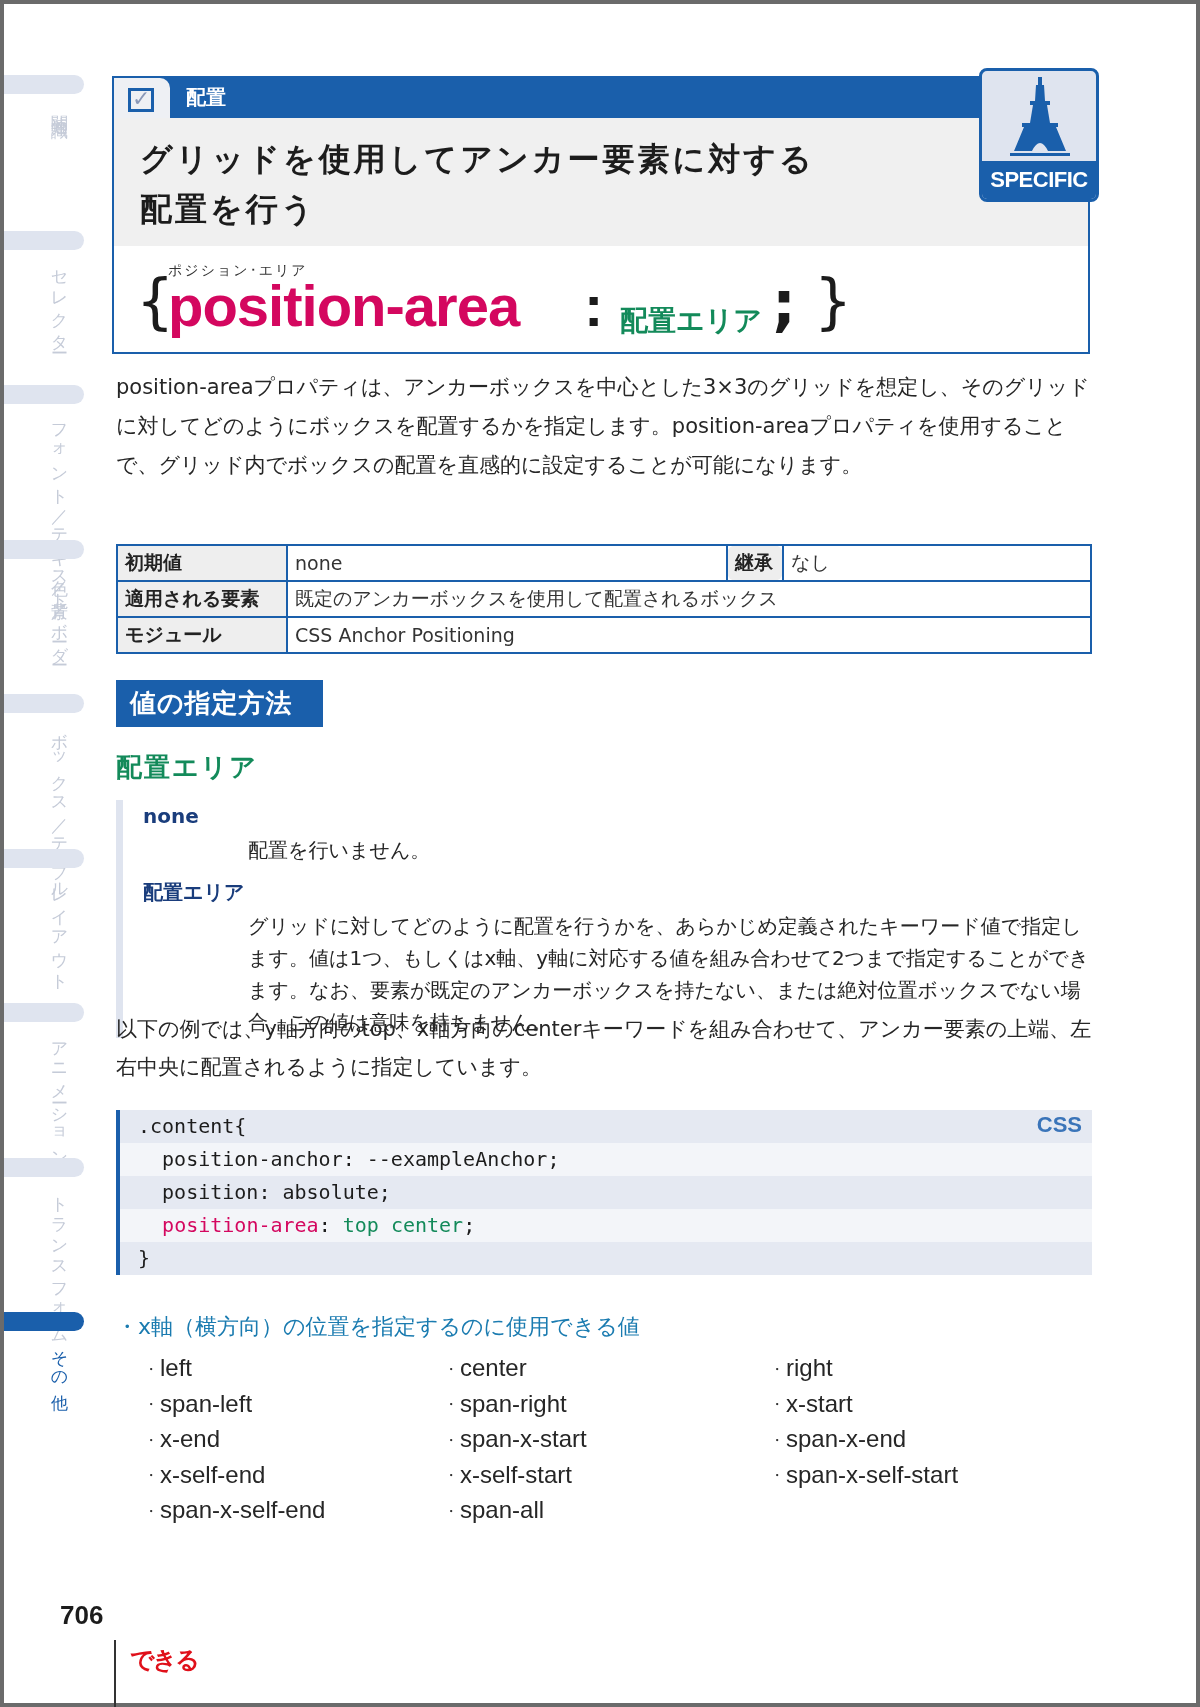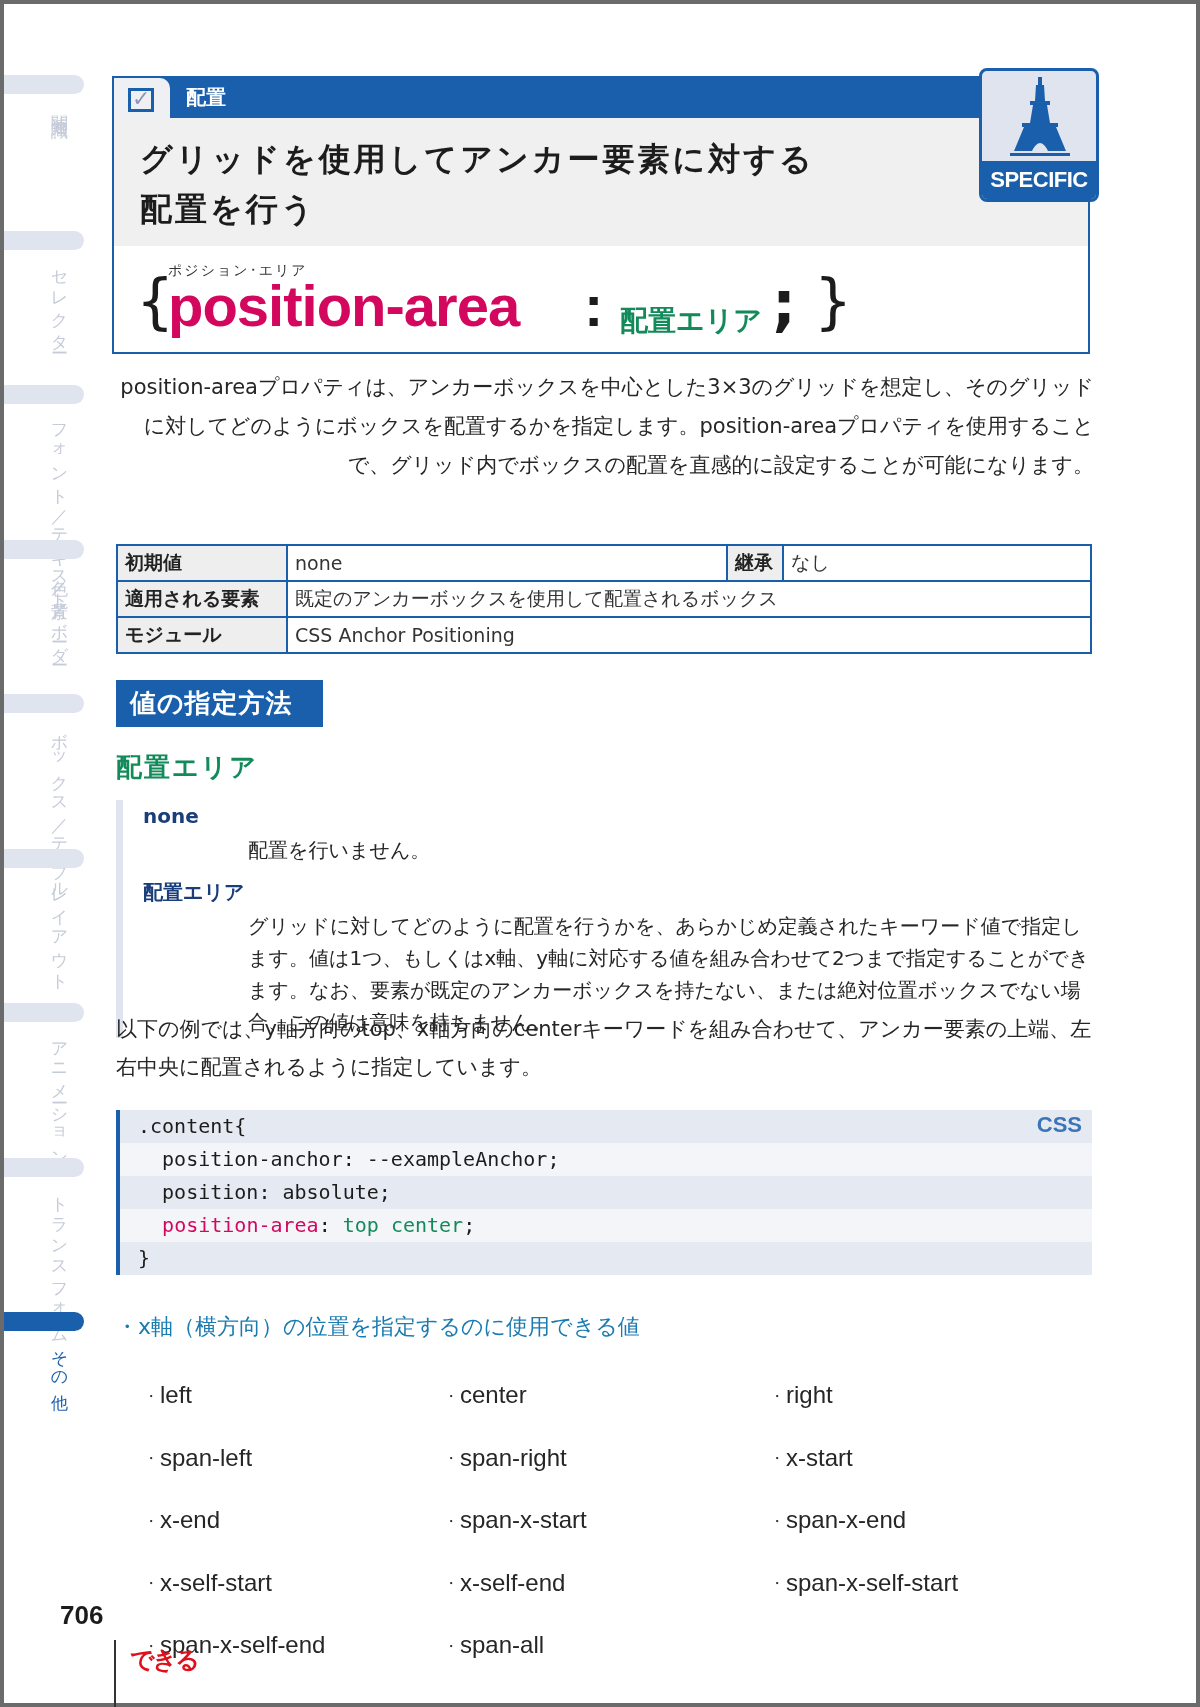--- a/index.html
+++ b/index.html
@@ -33,26 +33,26 @@
   .brace { position: absolute; font-size: 60px; color: #1c1c1c; top: 20px; }
   .prop { position: absolute; left: 54px; top: 26px; font-size: 58px; font-weight: bold; color: #d4075f; letter-spacing: -1px; font-family: "Liberation Sans", sans-serif; }
   .colon { position: absolute; left: 470px; top: 26px; font-size: 58px; font-weight: bold; color: #1c1c1c; font-family: "Liberation Sans", sans-serif; }
   .value { position: absolute; left: 506px; top: 56px; font-size: 28px; font-weight: bold; color: #138a5a; }
   .semi { position: absolute; left: 658px; top: 22px; font-size: 60px; font-weight: bold; color: #1c1c1c; }
 
   .specific { position: absolute; left: 975px; top: 64px; width: 120px; height: 134px; border: 3px solid #1a5fab; border-radius: 8px; background: #dfe4ef; overflow: hidden; }
   .specific svg { position: absolute; left: 26px; top: 6px; }
   .specific .sp-label { position: absolute; left: 0; bottom: 0; width: 100%; height: 38px; background: #1a5fab; color: #fff; font-weight: bold; font-size: 22px; text-align: center; line-height: 38px; font-family: "Liberation Sans", sans-serif; letter-spacing: -0.5px; }
 
-  .intro { position: absolute; left: 112px; top: 364px; width: 978px; font-size: 21px; line-height: 39px; color: #262626; text-align: right; }
+  .intro { position: absolute; left: 112px; top: 364px; width: 978px; font-size: 21px; line-height: 39px; color: #262626; }
 
   table.info { position: absolute; left: 112px; top: 540px; width: 976px; border-collapse: collapse; font-size: 19px; }
   table.info td { border: 2px solid #1a5fab; height: 35px; padding: 4px 7px; }
   table.info td.h { background: #eeeeee; font-weight: bold; width: 170px; }
-  table.info td.h2 { background: #eeeeee; font-weight: bold; width: 56px; }
+  table.info td.h2 { background: #eeeeee; font-weight: bold; width: 56px; border-radius: 9px; }
   table.info td.v { color: #333; }
 
   .section-head { position: absolute; left: 112px; top: 676px; width: 207px; height: 47px; background: #1a5fab; color: #fff; font-size: 26px; font-weight: bold; padding-left: 14px; line-height: 47px; letter-spacing: 1px; }
   .sub-head { position: absolute; left: 112px; top: 746px; font-size: 26px; font-weight: bold; color: #138a5a; letter-spacing: 2px; }
 
   .defs { position: absolute; left: 112px; top: 796px; width: 978px; border-left: 7px solid #dfe4ef; }
   .def-row { display: flex; font-size: 20px; line-height: 32px; }
   .def-row .term { width: 125px; padding-left: 20px; font-weight: bold; color: #1a3d7c; flex-shrink: 0; }
   .def-row .desc { flex: 1; color: #262626; margin-top: 34px; }
   .def-row + .def-row { margin-top: 10px; }
@@ -62,21 +62,21 @@
   .code { position: absolute; left: 112px; top: 1106px; width: 976px; border-left: 4px solid #1a5fab; font-family: "DejaVu Sans Mono", monospace; font-size: 20px; }
   .code .line { height: 33px; line-height: 33px; padding-left: 18px; white-space: pre; color: #1c1c1c; }
   .code .line:nth-child(odd) { background: #e5e9f2; }
   .code .line:nth-child(even) { background: #f3f5f9; }
   .code .lang { position: absolute; right: 10px; top: 2px; color: #3a74b9; font-weight: bold; font-family: "Liberation Sans", sans-serif; font-size: 22px; }
   .kw-prop { color: #d4075f; }
   .kw-val { color: #138a5a; }
 
   .list-head { position: absolute; left: 112px; top: 1308px; font-size: 22px; color: #1a7bb0; }
   .vals { position: absolute; left: 140px; top: 1346px; width: 860px; display: grid; grid-template-columns: 300px 326px 234px; row-gap: 0; font-family: "Liberation Sans", sans-serif; font-size: 24px; color: #262626; }
-  .vals div { height: 35.5px; line-height: 35.5px; margin-top: 27px; }
+  .vals div { height: 35.5px; line-height: 35.5px; }
   .vals div::before { content: "・"; font-size: 14px; margin-right: 2px; vertical-align: middle; }
 
   .footer-num { position: absolute; left: 56px; top: 1596px; font-size: 26px; font-weight: bold; color: #1c1c1c; font-family: "Liberation Sans", sans-serif; }
   .footer-div { position: absolute; left: 110px; top: 1636px; width: 2px; height: 68px; background: #333; }
   .footer-brand { position: absolute; left: 126px; top: 1640px; font-size: 24px; font-weight: 700; color: #e0101a; letter-spacing: -2px; }
 </style>
 </head>
 <body>
 
 <div class="page">
@@ -206,22 +206,22 @@
   <div class="vals" id="vals">
       <div>left</div>
       <div>center</div>
       <div>right</div>
       <div>span-left</div>
       <div>span-right</div>
       <div>x-start</div>
       <div>x-end</div>
       <div>span-x-start</div>
       <div>span-x-end</div>
+      <div>x-self-end</div>
       <div>x-self-start</div>
-      <div>x-self-end</div>
       <div>span-x-self-start</div>
       <div>span-x-self-end</div>
       <div>span-all</div>
     </div>
 
   <div class="footer-num">706</div>
   <div class="footer-div"></div>
   <div class="footer-brand">できる</div>
 </div>
 

